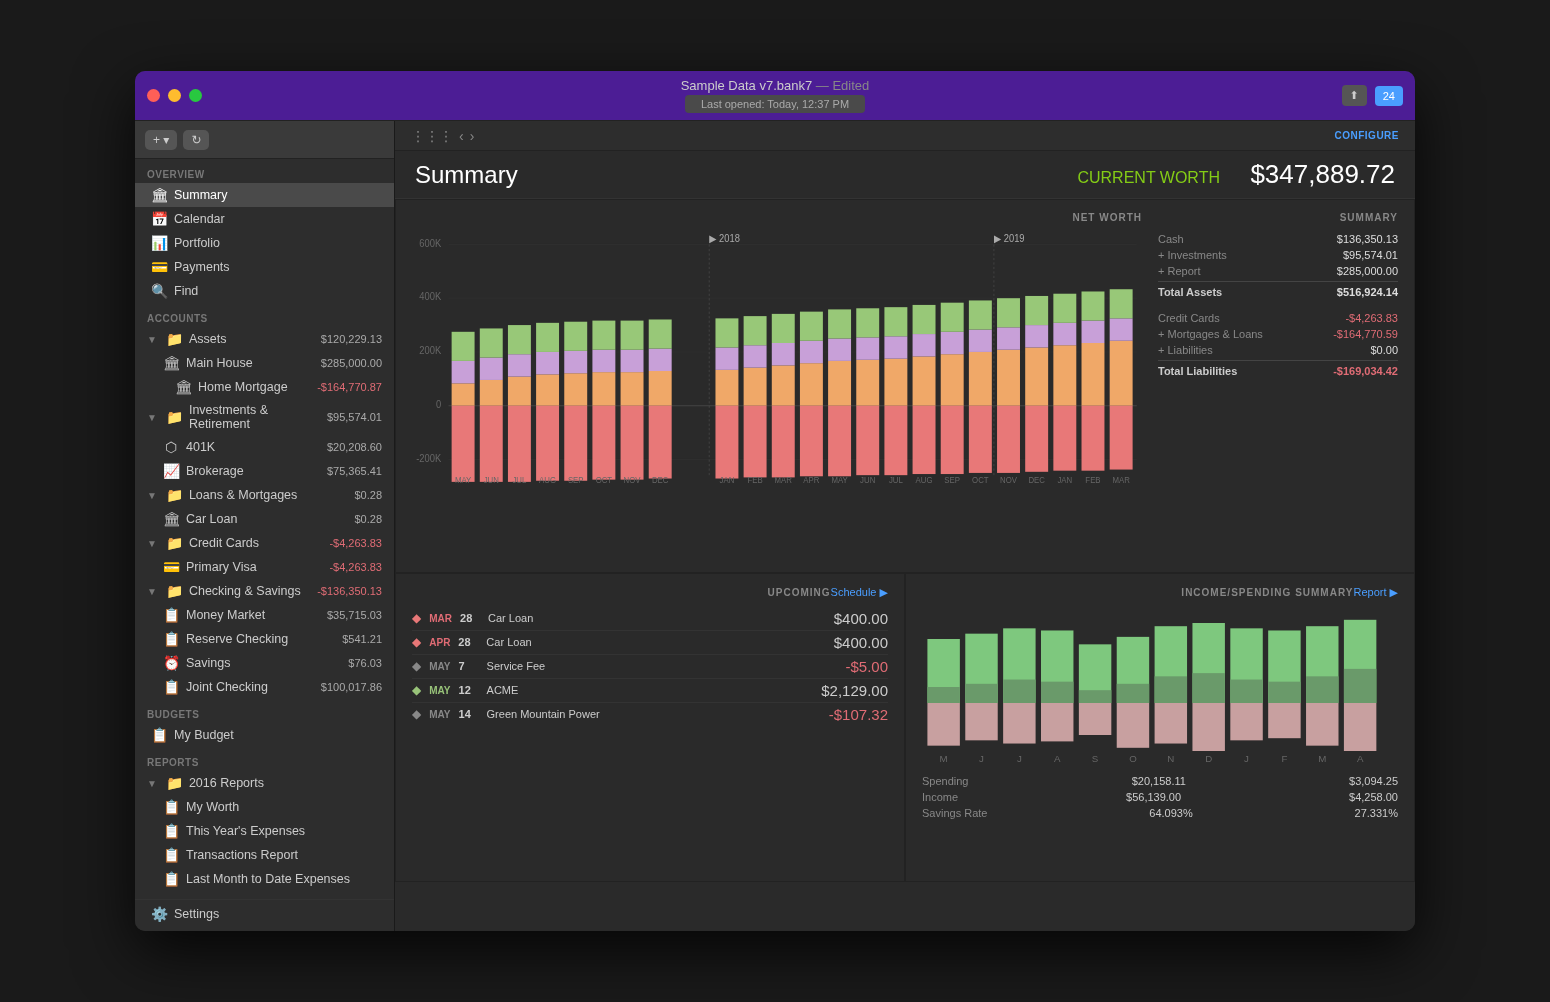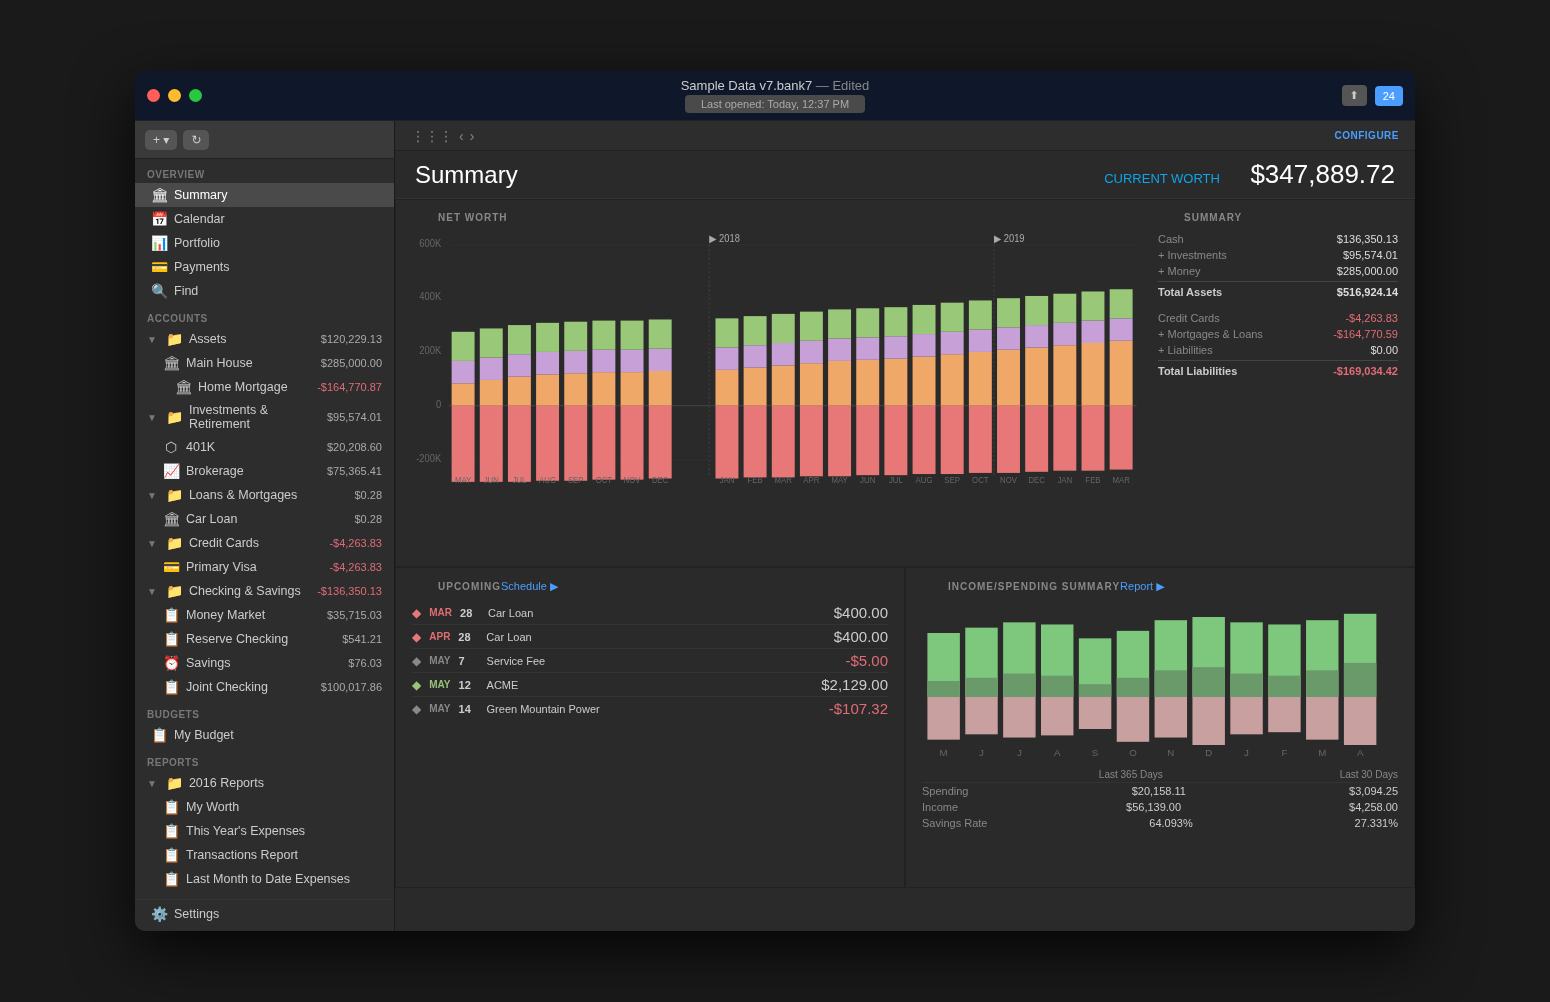--- a/index.html
+++ b/index.html
@@ -17,21 +17,21 @@
       height: 860px;
       background: #2b2b2b;
       border-radius: 10px;
       overflow: hidden;
       box-shadow: 0 20px 60px rgba(0,0,0,0.8);
       display: flex;
       flex-direction: column;
     }
     
     .titlebar {
-      background: #0f172a;
+      background: #4c1d95;
       height: 50px;
       display: flex;
       align-items: center;
       justify-content: center;
       position: relative;
       border-bottom: 1px solid #222;
       flex-shrink: 0;
     }
     .window-buttons {
       position: absolute;
@@ -159,21 +159,21 @@
       justify-content: space-between;
       align-items: center;
       border-bottom: 1px solid #333;
       flex-shrink: 0;
     }
     .summary-title {
       color: #fff;
       font-size: 24px;
       font-weight: 300;
     }
-    .summary-worth-label { color: #0ea5e9; font-size: 13px; }
+    .summary-worth-label { color: #84cc16; font-size: 16px; }
     .summary-worth-value { color: #fff; font-size: 26px; font-weight: 300; margin-left: 26px; }
     .configure-btn {
       color: #4a9eff;
       font-size: 10px;
       font-weight: 600;
       letter-spacing: 0.5px;
       cursor: pointer;
       text-transform: uppercase;
     }
     
@@ -191,24 +191,23 @@
     
     .panel {
       background: #2a2a2a;
       border: 1px solid #222;
       padding: 12px 16px;
       overflow: hidden;
     }
     .panel-full { grid-column: span 2; }
     .panel-header {
       display: flex;
-      justify-content: flex-start;
+      justify-content: flex-end;
       align-items: center;
       margin-bottom: 8px;
-      margin-left: 26px;
     }
     .panel-title {
       color: #888;
       font-size: 10px;
       font-weight: 600;
       letter-spacing: 1px;
       text-transform: uppercase;
     }
     .panel-link {
       color: #4a9eff;
@@ -656,21 +655,21 @@
             <div class="summary-table">
               <div class="summary-table-row">
                 <span class="label">Cash</span>
                 <span class="val">$136,350.13</span>
               </div>
               <div class="summary-table-row">
                 <span class="label">+ Investments</span>
                 <span class="val">$95,574.01</span>
               </div>
               <div class="summary-table-row">
-                <span class="label">+ Money</span>
+                <span class="label">+ Report</span>
                 <span class="val">$285,000.00</span>
               </div>
               <div class="summary-table-row total">
                 <span class="label" style="color:#ccc;">Total Assets</span>
                 <span class="val">$516,924.14</span>
               </div>
               <div class="summary-section-gap"></div>
               <div class="summary-table-row">
                 <span class="label">Credit Cards</span>
                 <span class="val neg">-$4,263.83</span>
@@ -799,25 +798,20 @@
               <text x="195" y="145" fill="#666" font-size="9" text-anchor="middle">O</text>
               <text x="230" y="145" fill="#666" font-size="9" text-anchor="middle">N</text>
               <text x="265" y="145" fill="#666" font-size="9" text-anchor="middle">D</text>
               <text x="300" y="145" fill="#666" font-size="9" text-anchor="middle">J</text>
               <text x="335" y="145" fill="#666" font-size="9" text-anchor="middle">F</text>
               <text x="370" y="145" fill="#666" font-size="9" text-anchor="middle">M</text>
               <text x="405" y="145" fill="#666" font-size="9" text-anchor="middle">A</text>
             </svg>
           </div>
           <div class="income-stats">
-            <div class="income-stats-header">
-              <span></span>
-              <span>Last 365 Days</span>
-              <span>Last 30 Days</span>
-            </div>
             <div class="income-stats-row">
               <span class="lbl">Spending</span>
               <span>$20,158.11</span>
               <span>$3,094.25</span>
             </div>
             <div class="income-stats-row">
               <span class="lbl">Income</span>
               <span>$56,139.00</span>
               <span>$4,258.00</span>
             </div>

